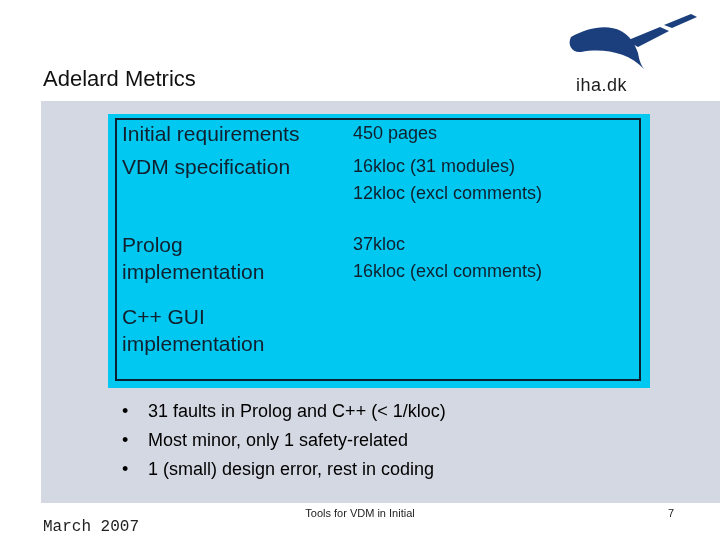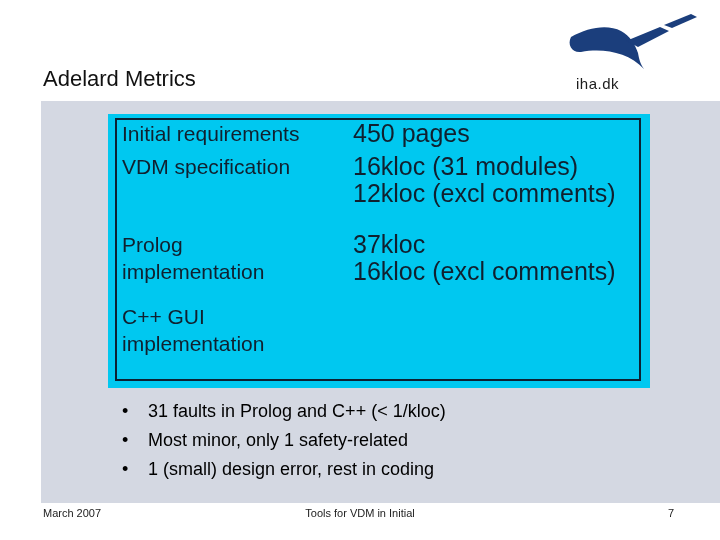--- a/index.html
+++ b/index.html
@@ -13,21 +13,21 @@
   #slide { position: absolute; left: 0; top: 0; width: 720px; height: 540px; background: #ffffff; }
 
   
   .slide-title {
     position: absolute; left: 43px; top: 66px;
     font-size: 22px; line-height: 26px; color: #111111;
   }
   .logo { position: absolute; left: 558px; top: 6px; width: 158px; height: 72px; }
   .logo-text {
     position: absolute; left: 576px; top: 75px;
-    font-size: 15px; color: #1c1c1c; letter-spacing: 0.5px;
+    font-size: 18px; color: #1c1c1c; letter-spacing: 0.5px;
   }
 
   
   .panel {
     position: absolute; left: 41px; top: 101px;
     width: 679px; height: 402px;
     background: #d4d8e2;
   }
 
   
@@ -47,36 +47,36 @@
   .metric-row.r2 { height: 78px; }
   .metric-row.r3 { height: 72px; }
   .metric-row.r4 { height: 70px; flex-direction: column; }
   .cell-label {
     width: 231px; padding-left: 5px;
     font-size: 21px; line-height: 27px;
     color: #10202f; white-space: pre-line;
   }
   .cell-value {
     flex: 1;
-    font-size: 25px; line-height: 27px;
+    font-size: 18px; line-height: 27px;
     color: #10202f; white-space: pre-line;
   }
 
   
   .bullets { position: absolute; left: 81px; top: 300px; width: 560px; }
   .bullet-line { display: flex; height: 29px; align-items: baseline; }
   .bullet-marker {
     width: 26px; font-size: 18px; color: #000000; flex: none;
   }
   .bullet-text { font-size: 18px; color: #000000; }
 
   
   .footer-date {
-    position: absolute; left: 43px; top: 507px;
-    font-size: 11px; color: #222222;
+    position: absolute; left: 43px; top: 518px;
+    font-size: 16px; color: #222222; font-family: Liberation Mono, monospace;
   }
   .footer-center {
     position: absolute; left: 0; top: 507px; width: 720px;
     text-align: center; font-size: 11px; color: #222222;
   }
   .footer-page {
     position: absolute; left: 668px; top: 507px;
     font-size: 11px; color: #222222;
   }
 </style>

